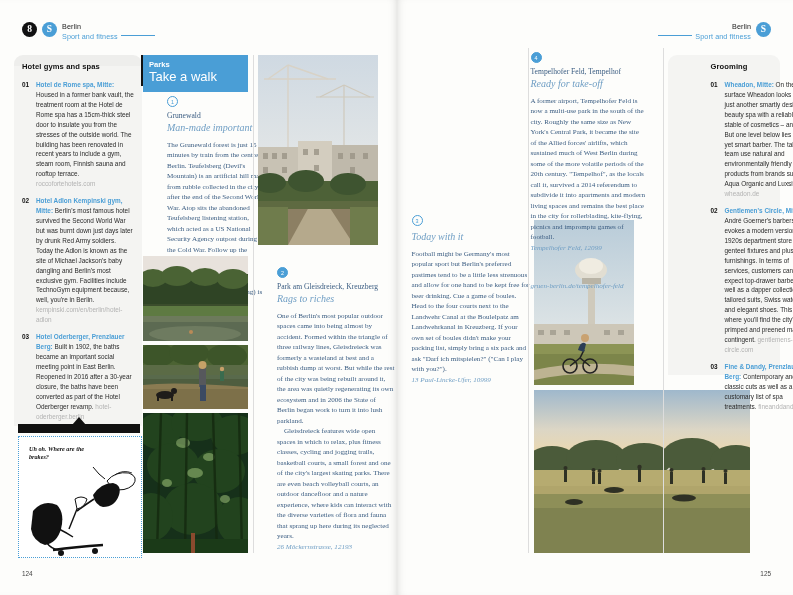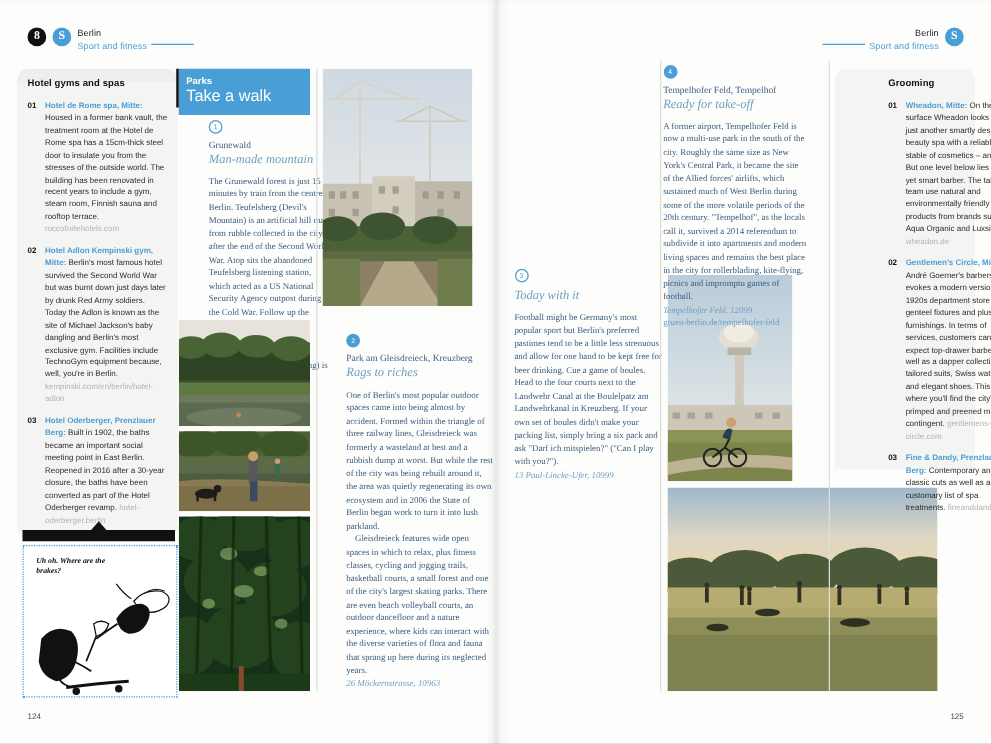--- a/index.html
+++ b/index.html
@@ -39,21 +39,21 @@
   
   .serif{font-family:"Liberation Serif",serif;color:#3b5d82;}
   .marker{width:9px;height:9px;border-radius:50%;border:.8px solid #4a9ed6;color:#4a9ed6;
           font-size:5.4px;display:flex;align-items:center;justify-content:center;
           font-family:"Liberation Sans",sans-serif;margin-bottom:4px;}
   .marker.solid{background:#4a9ed6;color:#fff;border-color:#4a9ed6;}
   .s-head{font-size:7.6px;line-height:1.3;color:#3b5d82;font-family:"Liberation Serif",serif;}
   .s-sub{font-size:10px;line-height:1.3;font-style:italic;color:#6f9ec4;font-family:"Liberation Serif",serif;margin-bottom:6px;}
   .s-body{font-size:7.1px;line-height:1.48;color:#3b5d82;font-family:"Liberation Serif",serif;text-align:left;}
   .s-addr{font-style:italic;color:#6f9ec4;}
-  .s-link{color:#6f9ec4;font-size:7.1px;line-height:1.48;}
+  .s-link{font-style:italic;color:#6f9ec4;font-size:7.1px;line-height:1.48;margin-top:28px;}
 
   
   .flag{background:#4a9ed6;color:#fff;padding:5px 6px 6px 6px;}
   .flag .f1{font-size:7.6px;font-weight:bold;line-height:1.25;}
   .flag .f2{font-size:13px;line-height:1.25;font-weight:normal;}
 
   
   .photo{position:absolute;overflow:hidden;}
 
   
@@ -146,21 +146,21 @@
 
       <div class="flag" style="position:absolute;left:143px;top:55px;width:105px;box-sizing:border-box;">
         <div class="f1">Parks</div>
         <div class="f2">Take a walk</div>
       </div>
       <div style="position:absolute;left:141px;top:55px;width:1.6px;height:31px;background:#111;"></div>
 
       <div class="col serif" style="left:148px;top:96px;width:100px;margin-left:19px;">
         <div class="marker">1</div>
         <div class="s-head">Grunewald</div>
-        <div class="s-sub">Man-made mountain</div>
+        <div class="s-sub">Man-made important</div>
         <div class="s-body">The Grunewald forest is just 15 minutes by train from the centre of Berlin. Teufelsberg (Devil's Mountain) is an artificial hill made from rubble collected in the city after the end of the Second World War. Atop sits the abandoned Teufelsberg listening station, which acted as a US National Security Agency outpost during the Cold War. Follow up the history tour with a dip in Teufelssee (Devil's Lake), although be aware that freikörperkultur (nude bathing) is alive and well here.</div>
         <div class="s-body s-addr">61 Havelchaussee, 14193</div>
       </div>
 
       <div class="photo" style="left:143px;top:256px;width:105px;height:85px;">
         <svg width="105" height="85" viewBox="0 0 105 85" preserveAspectRatio="none">
           <rect width="105" height="85" fill="#d9d6cd"></rect>
           <rect width="105" height="22" fill="#e8e2dc"></rect>
           <rect y="18" width="105" height="34" fill="#3b4d2c"></rect>
           <rect y="24" width="105" height="24" fill="#2f4425"></rect>
@@ -298,21 +298,21 @@
             </g>
         </svg>
       </div>
 
       <div class="col serif" style="left:258px;top:267px;width:118px;margin-left:19px;">
         <div class="marker solid">2</div>
         <div class="s-head">Park am Gleisdreieck, Kreuzberg</div>
         <div class="s-sub">Rags to riches</div>
         <div class="s-body">One of Berlin's most popular outdoor spaces came into being almost by accident. Formed within the triangle of three railway lines, Gleisdreieck was formerly a wasteland at best and a rubbish dump at worst. But while the rest of the city was being rebuilt around it, the area was quietly regenerating its own ecosystem and in 2006 the State of Berlin began work to turn it into lush parkland.</div>
         <div class="s-body" style="text-indent:7px;">Gleisdreieck features wide open spaces in which to relax, plus fitness classes, cycling and jogging trails, basketball courts, a small forest and one of the city's largest skating parks. There are even beach volleyball courts, an outdoor dancefloor and a nature experience, where kids can interact with the diverse varieties of flora and fauna that sprang up here during its neglected years.</div>
-        <div class="s-body s-addr">26 Möckernstrasse, 10963</div>
+        <div class="s-body s-addr">26 Möckernstrasse, 12193</div>
       </div>
     </div>
 
     <div class="leaf right">
 
       <div class="runhead r">
         <div class="badge blue">S</div>
         <div class="rh-text ral">
           <div class="l1">Berlin</div>
           <div class="l2"><span class="rule left"></span><span>Sport and fitness</span></div>

